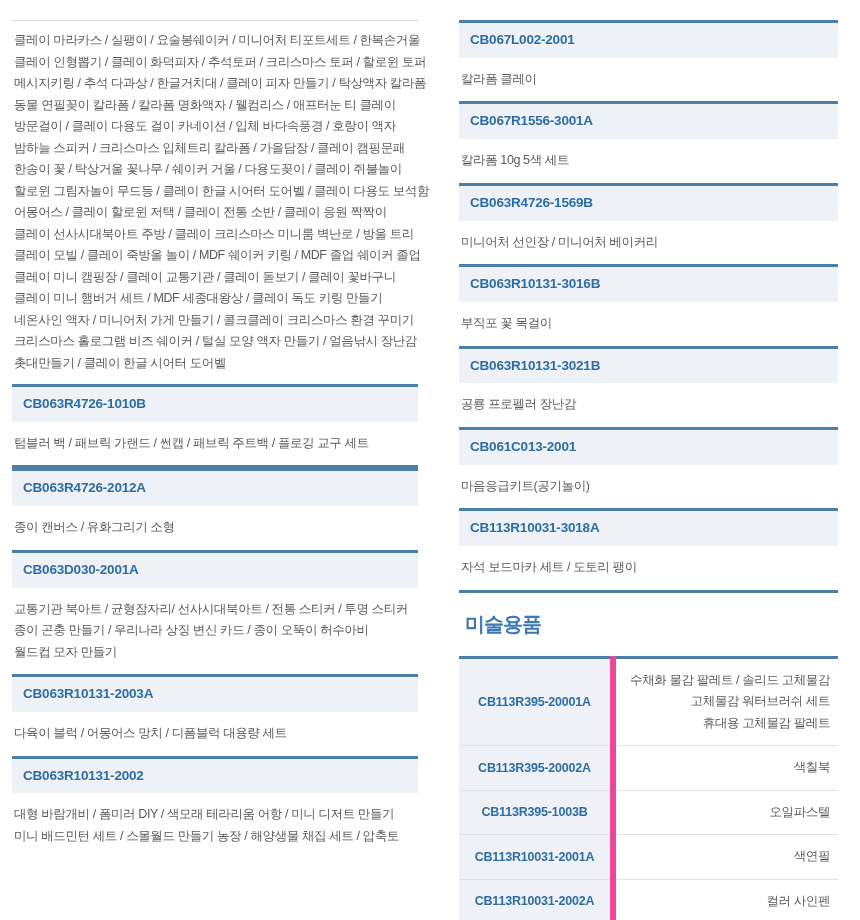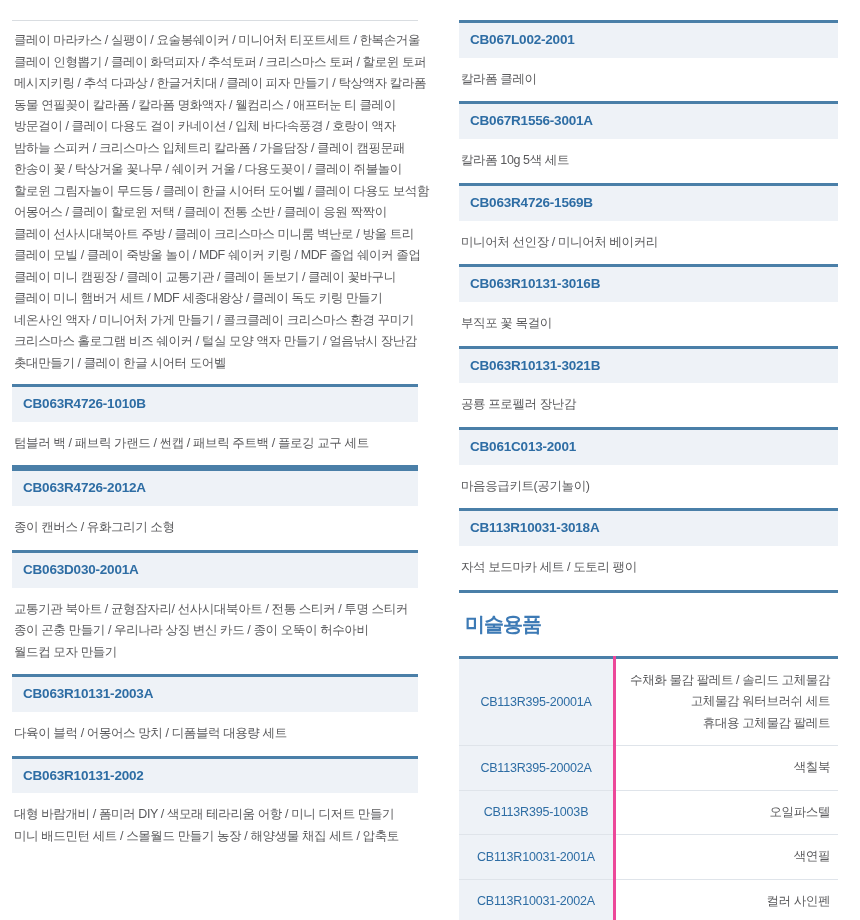--- a/index.html
+++ b/index.html
@@ -96,25 +96,25 @@
   }
   .art-table td {
     border-bottom: 1px solid #dfe4ea;
     vertical-align: middle;
   }
   .art-table td.code {
     width: 178px;
     background: #eef2f7;
     text-align: center;
     font-size: 12.5px;
-    font-weight: normal;
+    font-weight: bold;
     color: #2e6da4;
     letter-spacing: -0.2px;
     padding: 13px 4px;
-    border-right: 3px solid #ec4899;
+    border-right: 6px solid #ec4899;
   }
   .art-table td.name {
     background: #ffffff;
     font-size: 12.5px;
     color: #59595b;
     letter-spacing: -0.4px;
     line-height: 1.72;
     padding: 11px 8px 11px 14px;
     text-align: right;
   }

